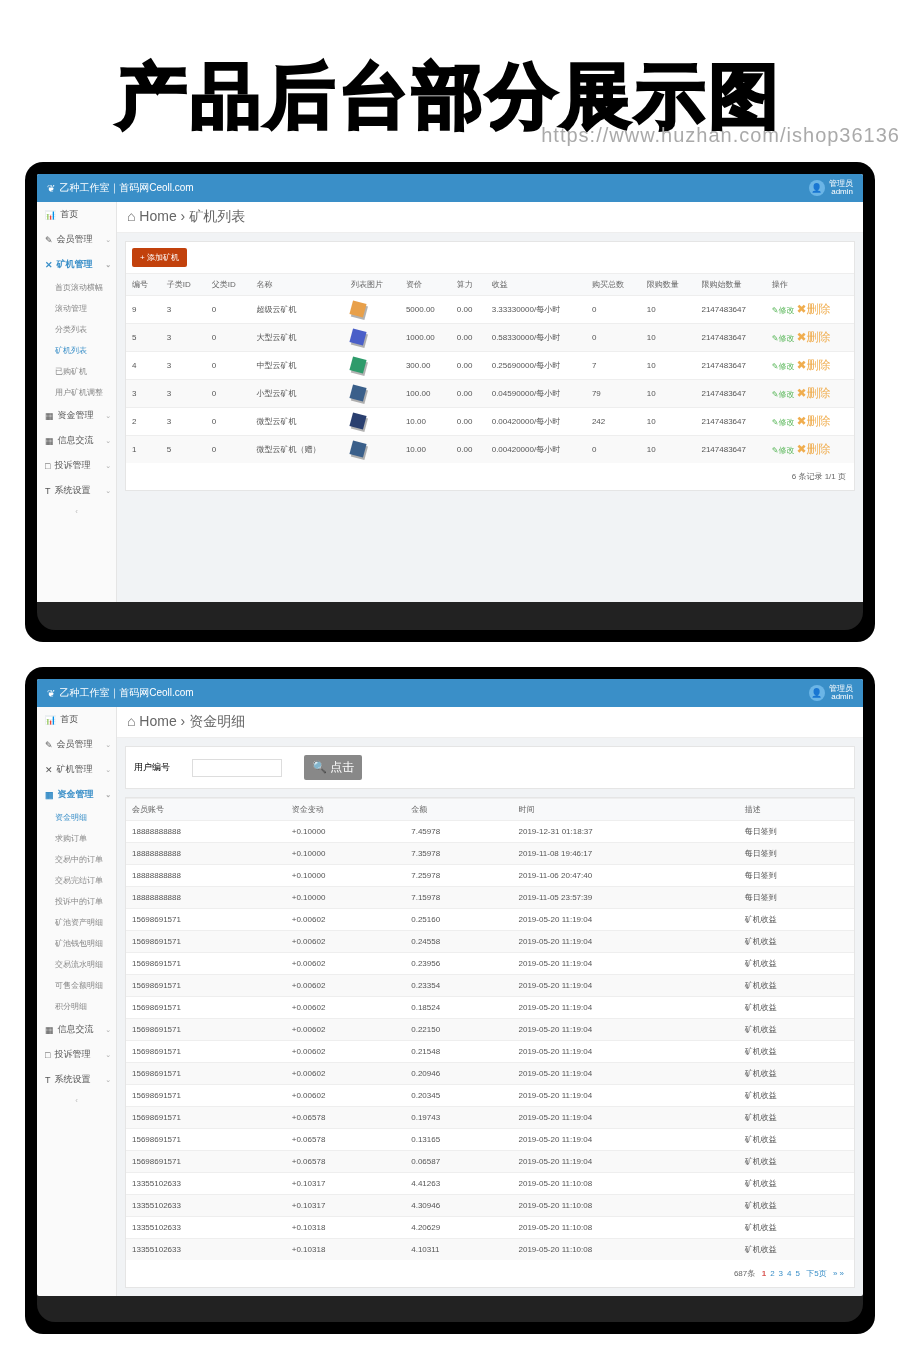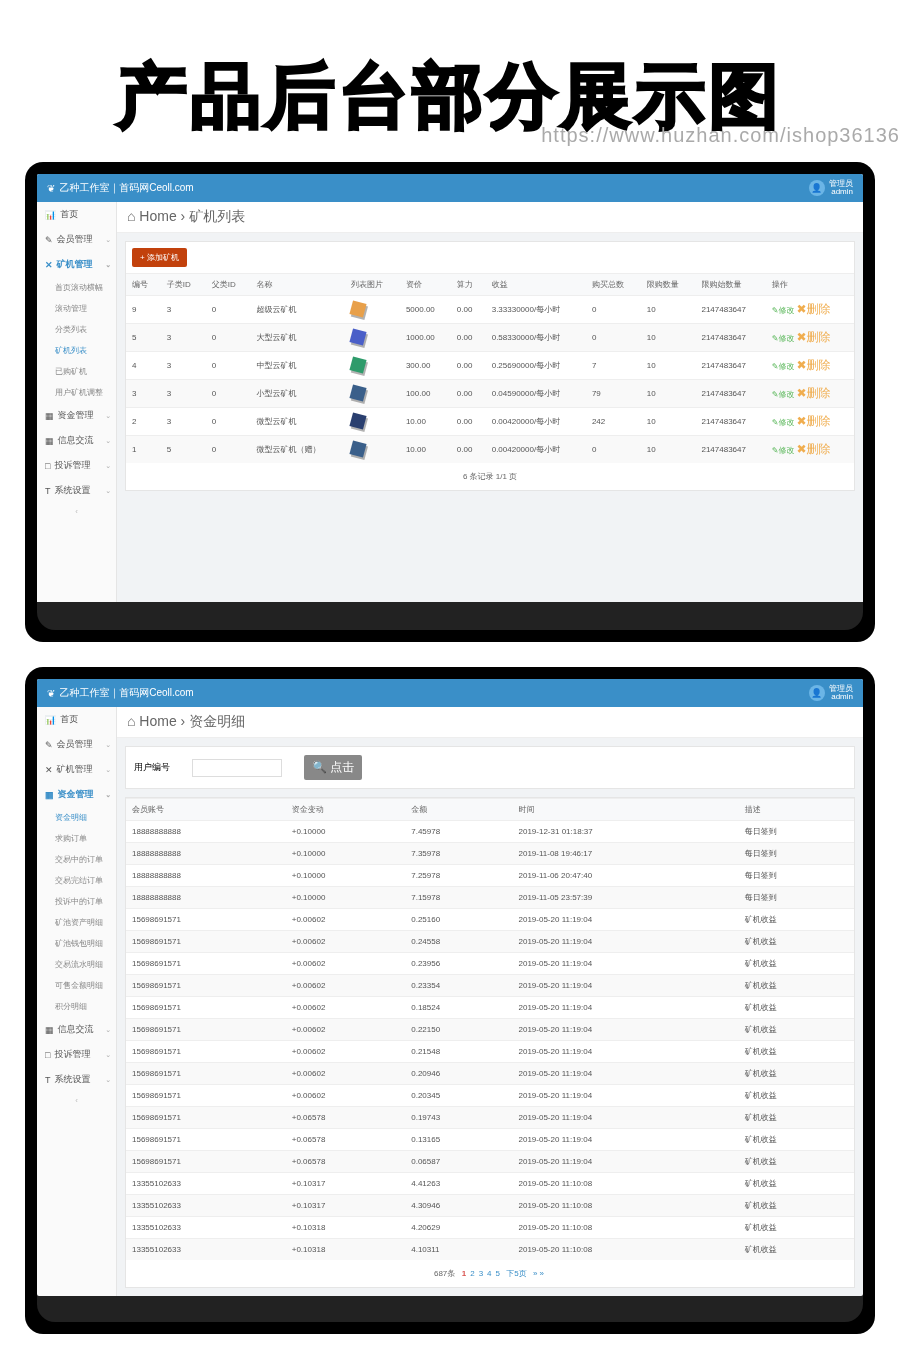--- a/index.html
+++ b/index.html
@@ -33,21 +33,21 @@
 .search-bar input{border:1px solid #ddd;padding:3px 6px;font-size:9px;width:90px}
 .search-bar button{background:#888;color:#fff;border:none;padding:4px 8px;font-size:12px;border-radius:2px}
 
 table{width:100%;border-collapse:collapse;font-size:8px}
 th,td{padding:5px 6px;text-align:left;color:#555;border-top:1px solid #eee}
 th{background:#f8f9fa;font-weight:400;color:#666}
 tr:nth-child(even) td{background:#f9f9f9}
 .cube{width:14px;height:14px;display:inline-block;transform:rotate(15deg)}
 .op-edit{color:#5cb85c;font-size:8px}
 .op-del{color:#f0ad4e;font-size:12px;margin-left:2px}
-.pagination{text-align:center;padding:8px;font-size:8px;color:#666}
+.pagination{text-align:right;padding:8px;font-size:8px;color:#666}
 .pagination .pg{margin:0 2px;color:#3a8fc8}
 .pagination .cur{color:#d9534f;font-weight:bold}
 </style>
 </head>
 <body>
 
 <h1 class="page-title">产品后台部分展示图</h1>
 <div class="watermark">https://www.huzhan.com/ishop36136</div>
 
 <div class="monitor">

